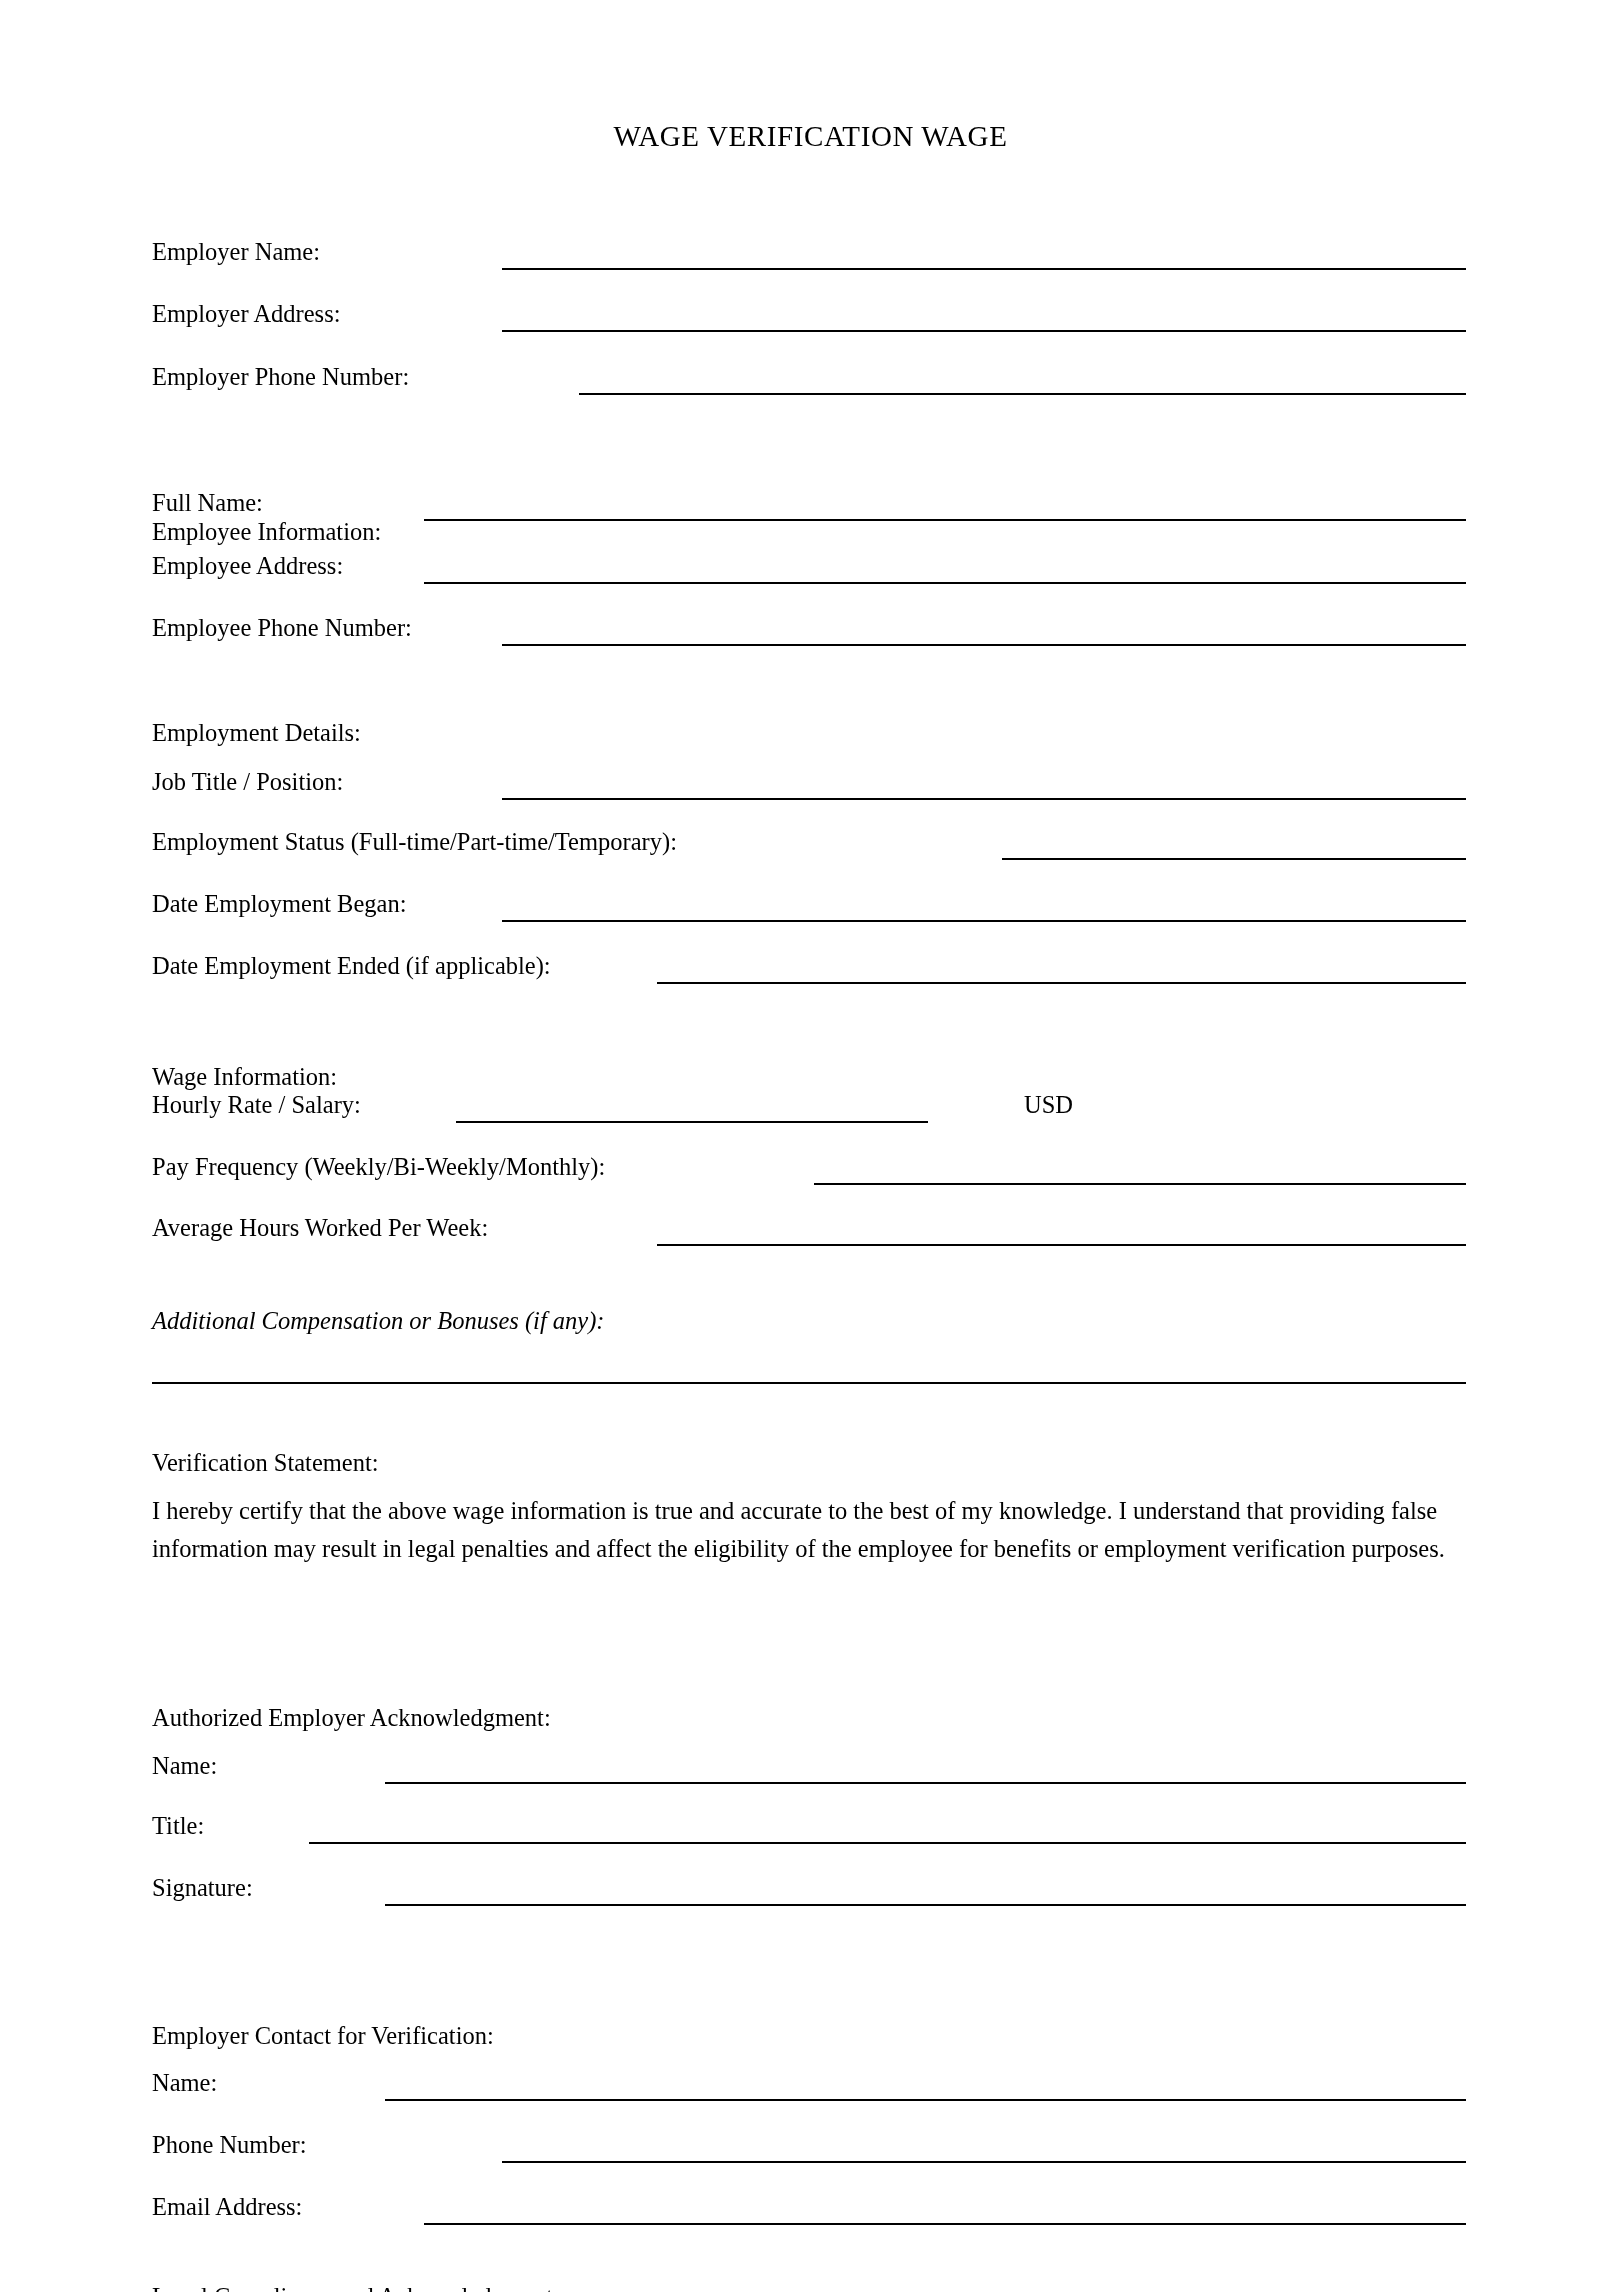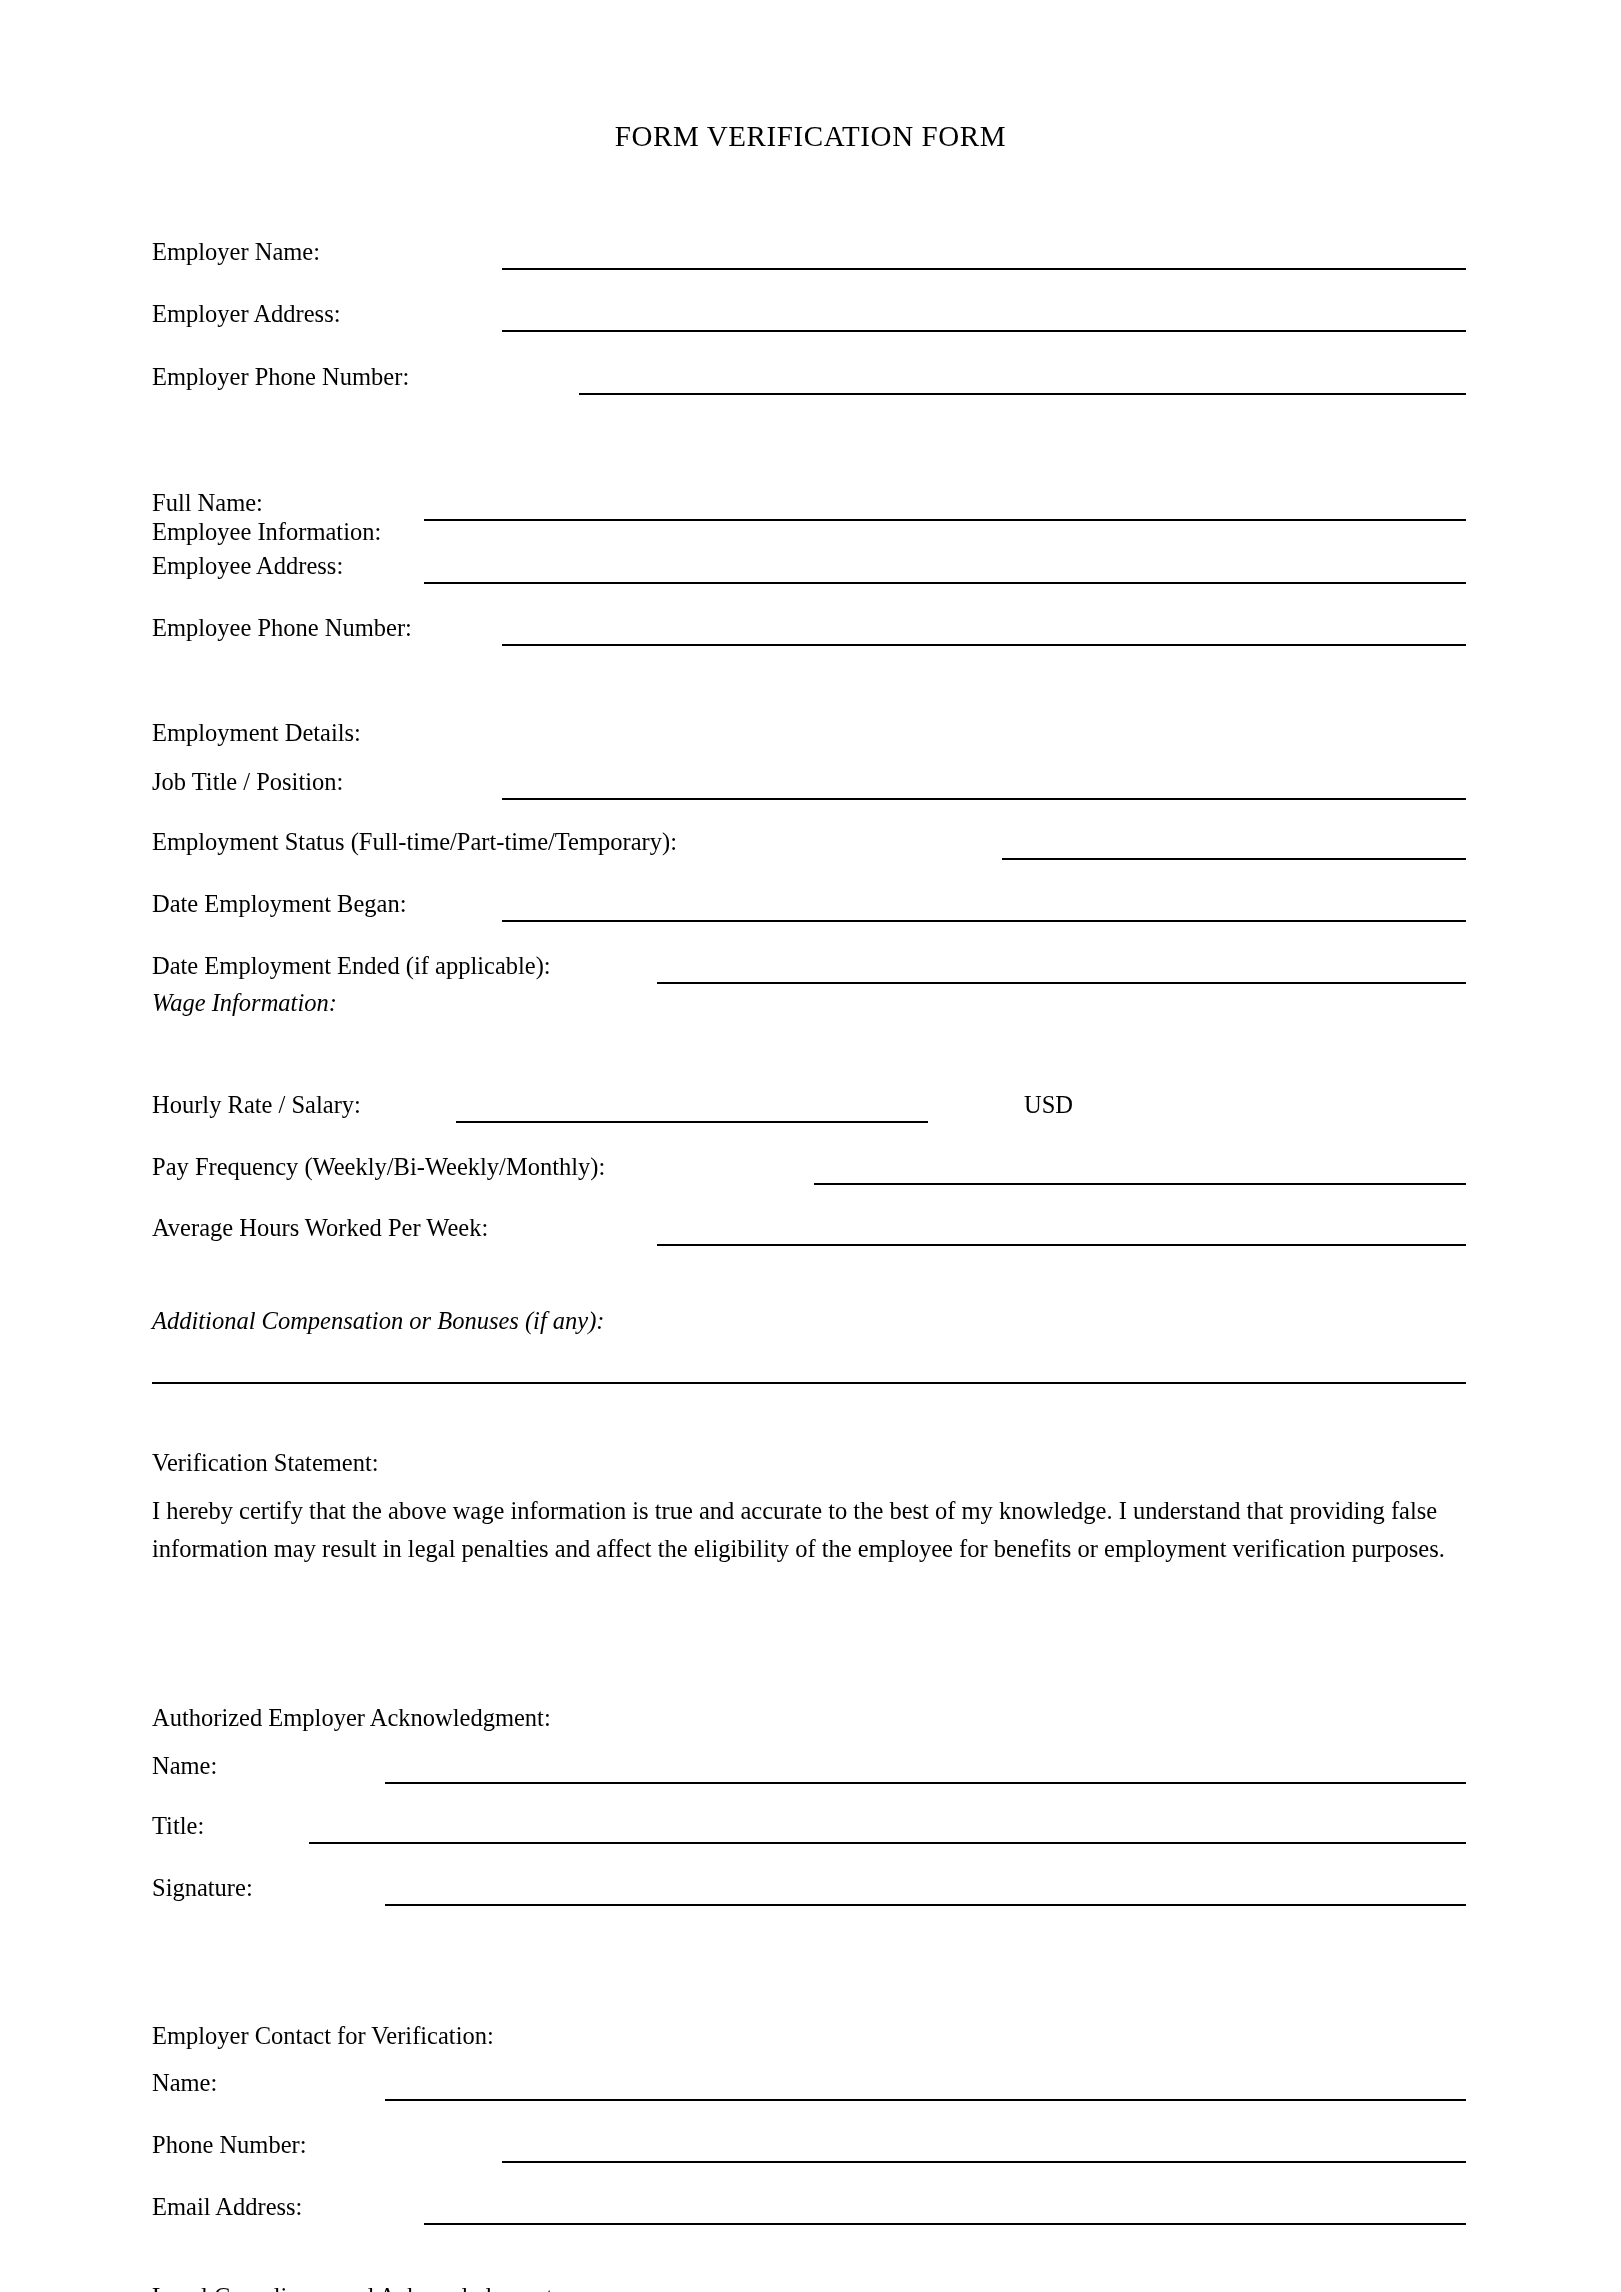--- a/index.html
+++ b/index.html
@@ -89,21 +89,21 @@
     font-size: 24.5px;
     line-height: 33px;
     white-space: nowrap;
   }
 </style>
 </head>
 <body>
 
 <div class="page">
 
-  <div class="doc-title">FORM VERIFICATION FORM</div>
+  <div class="doc-title">WAGE VERIFICATION WAGE</div>
 
   <div class="row" style="top:297px;">
     <span class="label">Employer Address:</span>
     <span class="rule" style="left:350px; right:155px;"></span>
   </div>
 
   <div class="row" style="top:235px;">
     <span class="label">Employer Name:</span>
     <span class="rule" style="left:350px; right:155px;"></span>
   </div>
@@ -145,21 +145,21 @@
   <div class="row" style="top:887px;">
     <span class="label">Date Employment Began:</span>
     <span class="rule" style="left:350px; right:155px;"></span>
   </div>
 
   <div class="row" style="top:949px;">
     <span class="label">Date Employment Ended (if applicable):</span>
     <span class="rule" style="left:505px; right:155px;"></span>
   </div>
 
-  <div class="section-head" style="top:986px;font-style:italic;">Wage Information:</div>
+  <div class="section-head" style="top:1060px;">Wage Information:</div>
 
   <div class="row" style="top:1088px;">
     <span class="label">Hourly Rate / Salary:</span>
     <span class="rule" style="left:304px; width:472px;"></span>
     <span class="inline-note" style="left:843px; top:0;">USD</span>
   </div>
 
   <div class="row" style="top:1150px;">
     <span class="label">Pay Frequency (Weekly/Bi-Weekly/Monthly):</span>
     <span class="rule" style="left:662px; right:155px;"></span>

